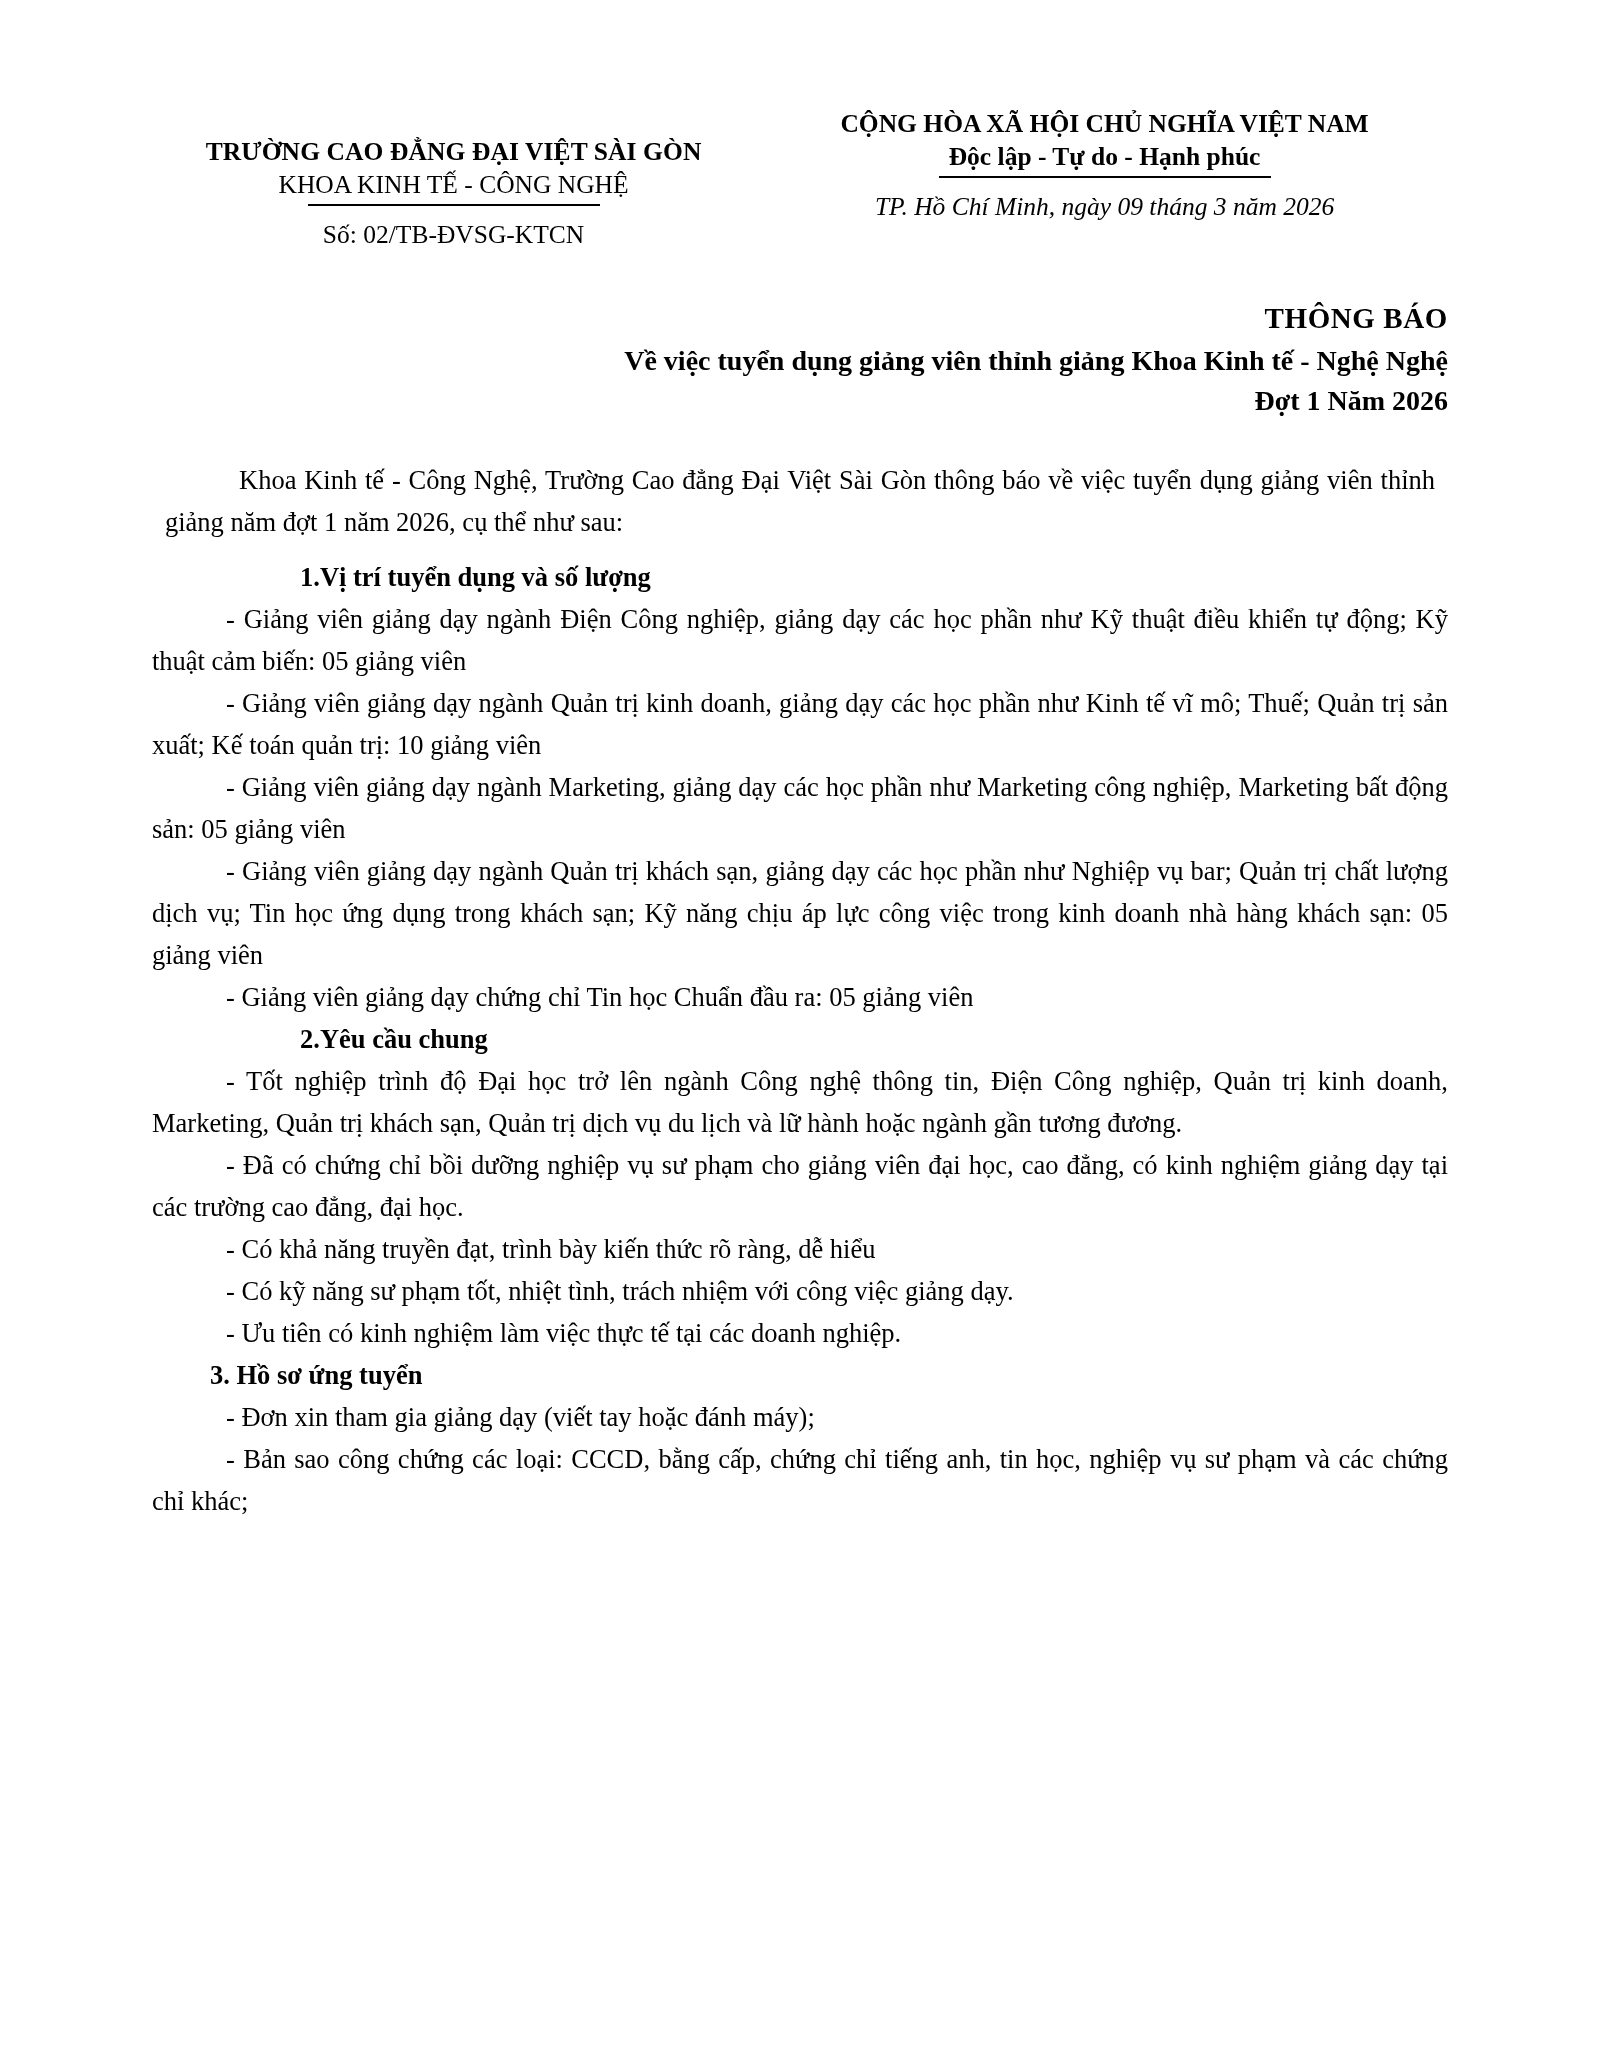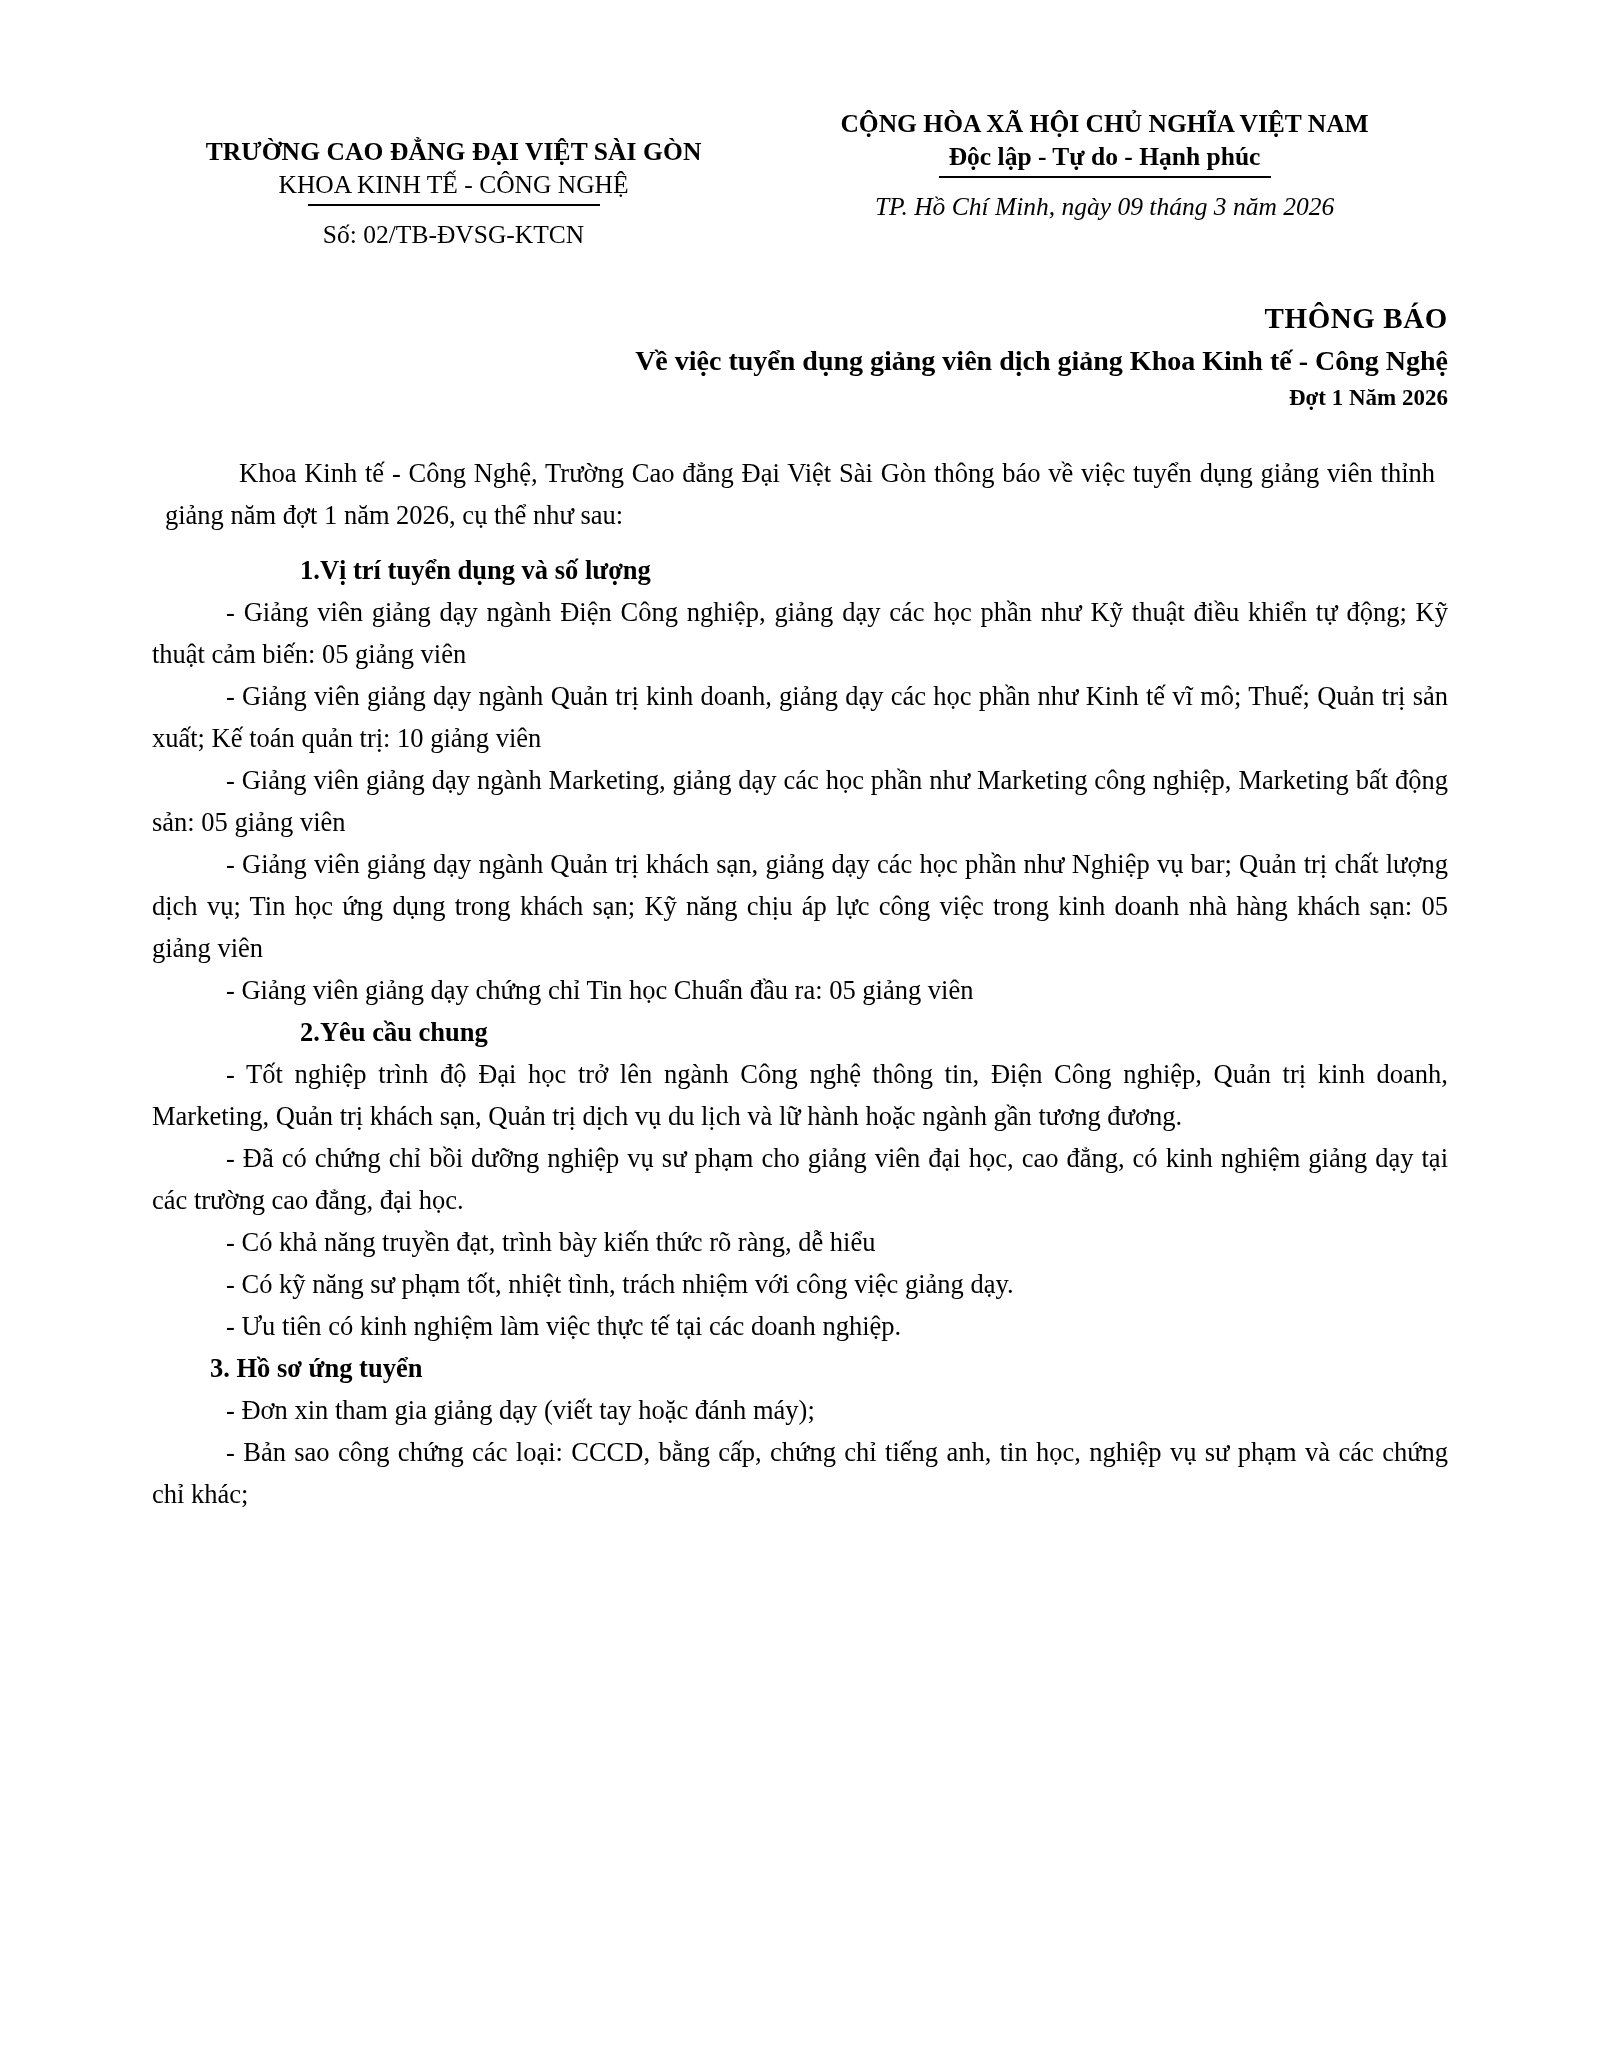--- a/index.html
+++ b/index.html
@@ -105,21 +105,21 @@
     letter-spacing: 0.6px;
     line-height: 1.32;
   }
   .title-sub1 {
     font-size: 28px;
     font-weight: 700;
     line-height: 1.38;
     margin-top: 4px;
   }
   .title-sub2 {
-    font-size: 23px;
+    font-size: 28px;
     font-weight: 700;
     line-height: 1.38;
     margin-top: 2px;
   }
 
   
   .body-block {
     margin-top: 38px;
     font-size: 26.5px;
     line-height: 1.585;
@@ -178,21 +178,21 @@
       <div class="nation-line1">CỘNG HÒA XÃ HỘI CHỦ NGHĨA VIỆT NAM</div>
       <div class="nation-line2">Độc lập - Tự do - Hạnh phúc</div>
       <div class="rule-short-right"></div>
       <div class="date-line">TP. Hồ Chí Minh, ngày 09 tháng 3 năm 2026</div>
     </div>
 
   </div>
 
   <div class="title-block">
     <div class="title-main">THÔNG BÁO</div>
-    <div class="title-sub1">Về việc tuyển dụng giảng viên dịch giảng Khoa Kinh tế - Công Nghệ</div>
+    <div class="title-sub1">Về việc tuyển dụng giảng viên thỉnh giảng Khoa Kinh tế - Nghệ Nghệ</div>
     <div class="title-sub2">Đợt 1 Năm 2026</div>
   </div>
 
   <div class="body-block">
 
     <p class="para">Khoa Kinh tế - Công Nghệ, Trường Cao đẳng Đại Việt Sài Gòn thông báo về việc tuyển dụng giảng viên thỉnh giảng năm đợt 1 năm 2026, cụ thể như sau:</p>
 
     <h3 class="section">
       <span class="sec-num">1.</span><span>Vị trí tuyển dụng và số lượng</span>
     </h3>

